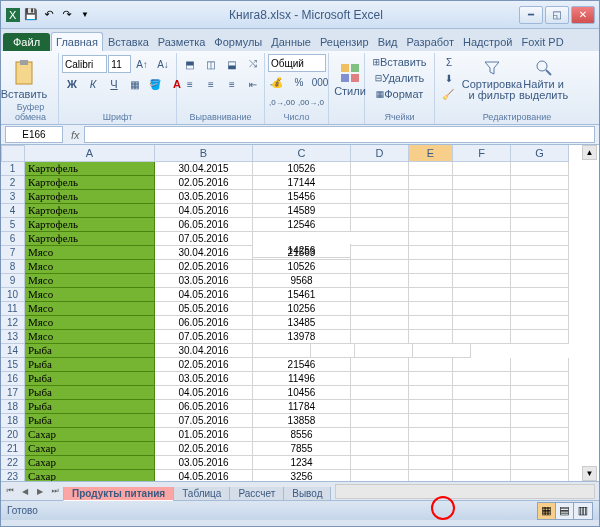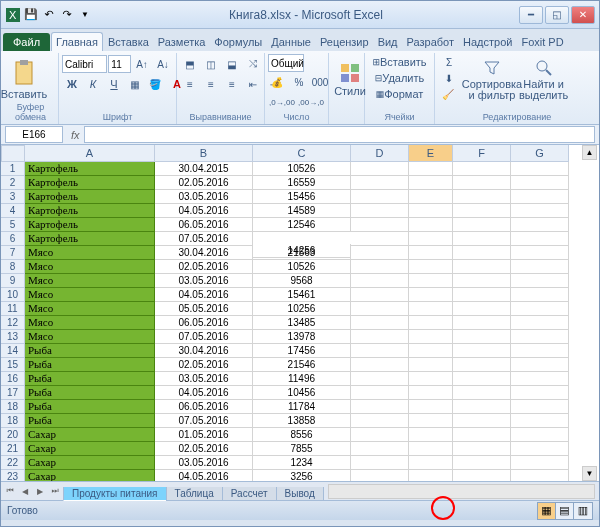--- a/index.html
+++ b/index.html
@@ -37,21 +37,21 @@
 .cells{position:absolute;left:24px;top:17px;right:0}
 .cell-row{display:flex;height:14px}
 .cell{height:14px;border-right:1px solid #d4d4d4;border-bottom:1px solid #d4d4d4;font-size:10px;padding:0 3px;line-height:13px;overflow:hidden;white-space:nowrap}
 .cell.green{background:#76b531;border-right:1px solid #4a8510;border-bottom:1px solid #4a8510;font-family:"Times New Roman",serif;font-size:11px}
 .cell.ctr{text-align:center}
 .tab-bar{height:19px;background:#e1e8f2;display:flex;align-items:center;border-top:1px solid #a5bcd8}
 .tab-nav{display:flex;gap:1px;padding:0 2px}
 .tab-nav-btn{width:14px;height:14px;font-size:8px;color:#666;display:flex;align-items:center;justify-content:center}
 .sheet-tabs{display:flex;align-items:flex-end;height:19px}
 .sheet-tab{padding:1px 8px;background:#d4dde8;border:1px solid #a5bcd8;font-size:10px;color:#3b5a82;border-top:none;margin-left:-1px}
-.sheet-tab.active{background:#7dd3fc;font-weight:normal;border-bottom-color:#fff}
+.sheet-tab.active{background:#fca5a5;font-weight:bold;border-bottom-color:#fff}
 .hscroll{flex:1;height:15px;background:#e8e8e8;margin:0 4px;position:relative;border:1px solid #ccc}
 .vscroll-btn{width:15px;height:15px;background:#e8e8e8;border:1px solid #ccc;position:absolute;right:2px;font-size:8px;text-align:center;line-height:13px}
 .statusbar{height:20px;background:linear-gradient(#dce6f2,#c5d6ea);display:flex;align-items:center;padding:0 6px;border-top:1px solid #a5bcd8}
 .status-text{font-size:10px;color:#3b5a82}
 .view-btns{margin-left:auto;display:flex;gap:0;border:1px solid #8aa5c5}
 .view-btn{width:18px;height:16px;background:#e8eff8;border-right:1px solid #8aa5c5;display:flex;align-items:center;justify-content:center}
 .view-btn:last-child{border-right:none}
 .view-btn.active{background:#f8cf8a}
 .highlight-circle{position:absolute;width:24px;height:24px;border:2px solid red;border-radius:50%;pointer-events:none}
 .zoom{display:flex;align-items:center;gap:4px;margin-left:8px;font-size:10px;color:#3b5a82}
@@ -135,21 +135,21 @@
     <div class="group-row">
       <div class="rbtn">≡</div>
       <div class="rbtn">≡</div>
       <div class="rbtn">≡</div>
       <div class="rbtn">⇤</div>
       <div class="rbtn">⇥</div>
     </div>
     <div class="group-label">Выравнивание</div>
   </div>
   <div class="ribbon-group" style="width:64px">
-    <div class="font-sel" style="width:36px">Общий</div>
+    <div class="font-sel" style="width:58px">Общий</div>
     <div class="group-row">
       <div class="rbtn">💰</div>
       <div class="rbtn">%</div>
       <div class="rbtn">000</div>
     </div>
     <div class="group-row">
       <div class="rbtn" style="font-size:8px">,0→,00</div>
       <div class="rbtn" style="font-size:8px">,00→,0</div>
     </div>
     <div class="group-label">Число</div>
@@ -246,21 +246,21 @@
         <div class="cell ctr" style="width: 98px;">30.04.2015</div>
         <div class="cell ctr" style="width: 98px;">10526</div>
         <div class="cell" style="width: 58px;"></div>
         <div class="cell" style="width: 44px;"></div>
         <div class="cell" style="width: 58px;"></div>
         <div class="cell" style="width: 58px;"></div>
       </div>
       <div class="cell-row">
         <div class="cell green" style="width: 130px;">Картофель</div>
         <div class="cell ctr" style="width: 98px;">02.05.2016</div>
-        <div class="cell ctr" style="width: 98px;">16559</div>
+        <div class="cell ctr" style="width: 98px;">17144</div>
         <div class="cell" style="width: 58px;"></div>
         <div class="cell" style="width: 44px;"></div>
         <div class="cell" style="width: 58px;"></div>
         <div class="cell" style="width: 58px;"></div>
       </div>
       <div class="cell-row">
         <div class="cell green" style="width: 130px;">Картофель</div>
         <div class="cell ctr" style="width: 98px;">03.05.2016</div>
         <div class="cell ctr" style="width: 98px;">15456</div>
         <div class="cell" style="width: 58px;"></div>
@@ -354,21 +354,20 @@
         <div class="cell ctr" style="width: 98px;">07.05.2016</div>
         <div class="cell ctr" style="width: 98px;">13978</div>
         <div class="cell" style="width: 58px;"></div>
         <div class="cell" style="width: 44px;"></div>
         <div class="cell" style="width: 58px;"></div>
         <div class="cell" style="width: 58px;"></div>
       </div>
       <div class="cell-row">
         <div class="cell green" style="width: 130px;">Рыба</div>
         <div class="cell ctr" style="width: 98px;">30.04.2016</div>
-        <div class="cell ctr" style="width: 98px;">17456</div>
         <div class="cell" style="width: 58px;"></div>
         <div class="cell" style="width: 44px;"></div>
         <div class="cell" style="width: 58px;"></div>
         <div class="cell" style="width: 58px;"></div>
       </div>
       <div class="cell-row">
         <div class="cell green" style="width: 130px;">Рыба</div>
         <div class="cell ctr" style="width: 98px;">02.05.2016</div>
         <div class="cell ctr" style="width: 98px;">21546</div>
         <div class="cell" style="width: 58px;"></div>

